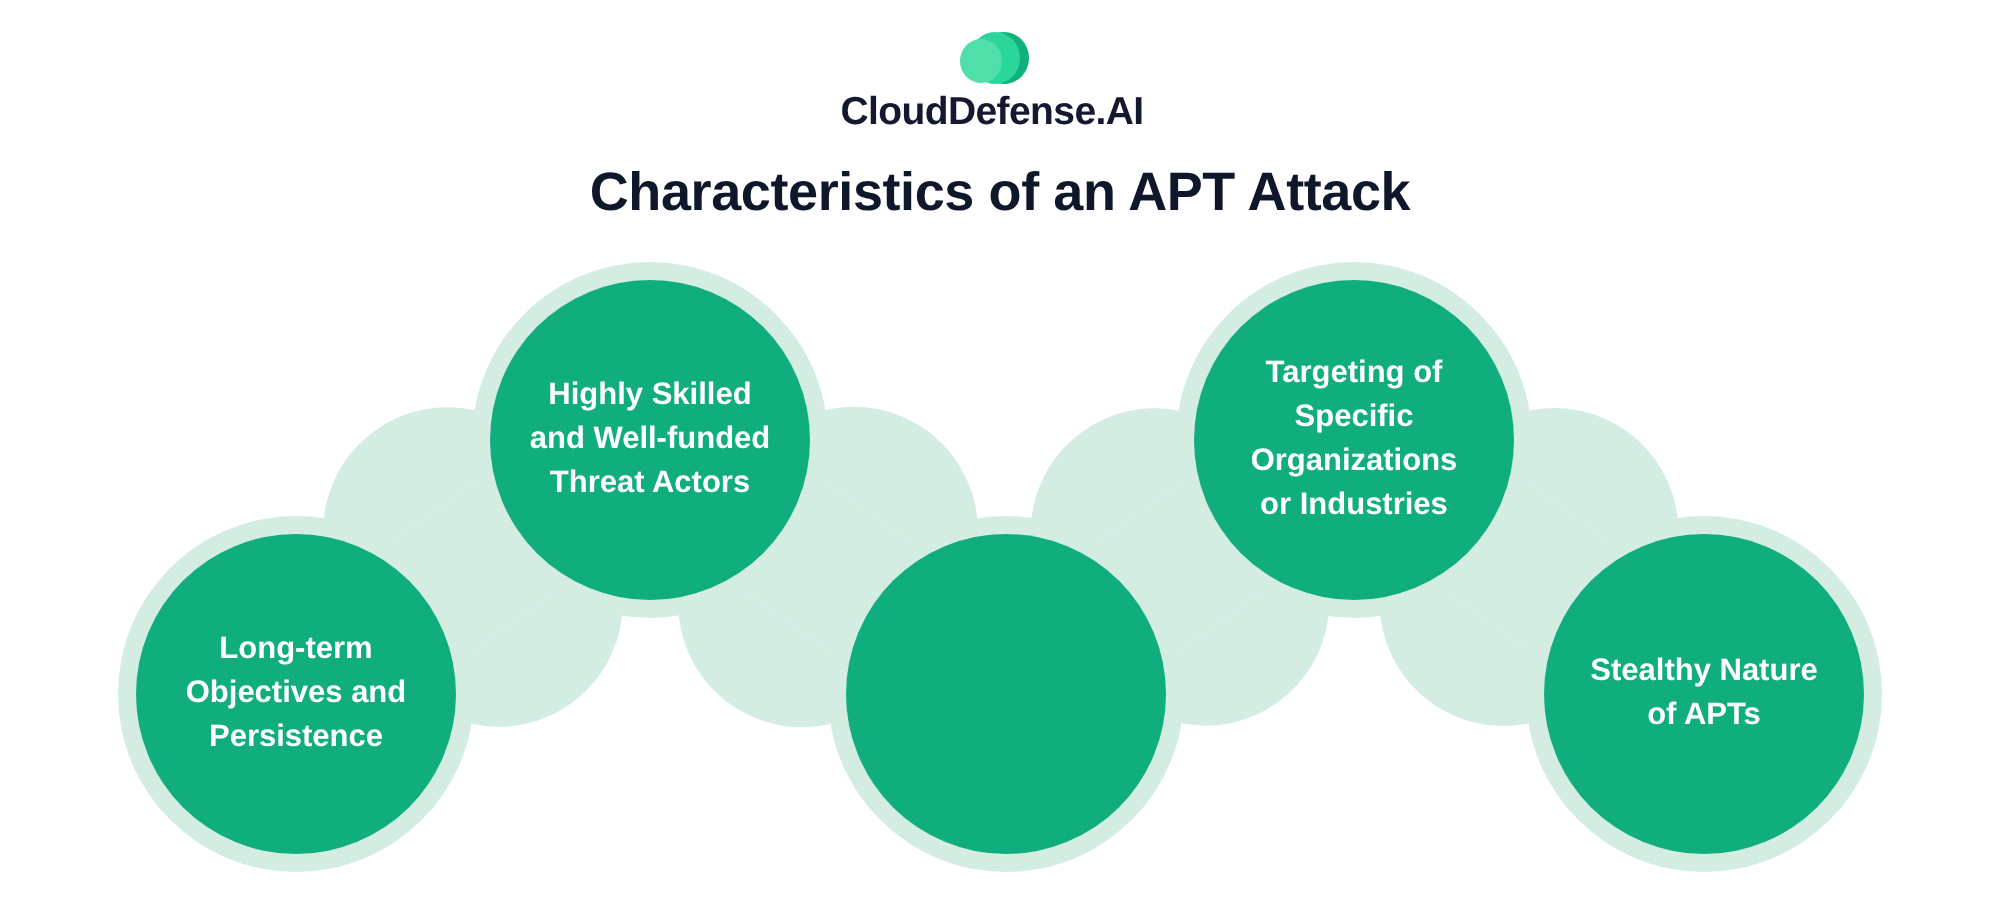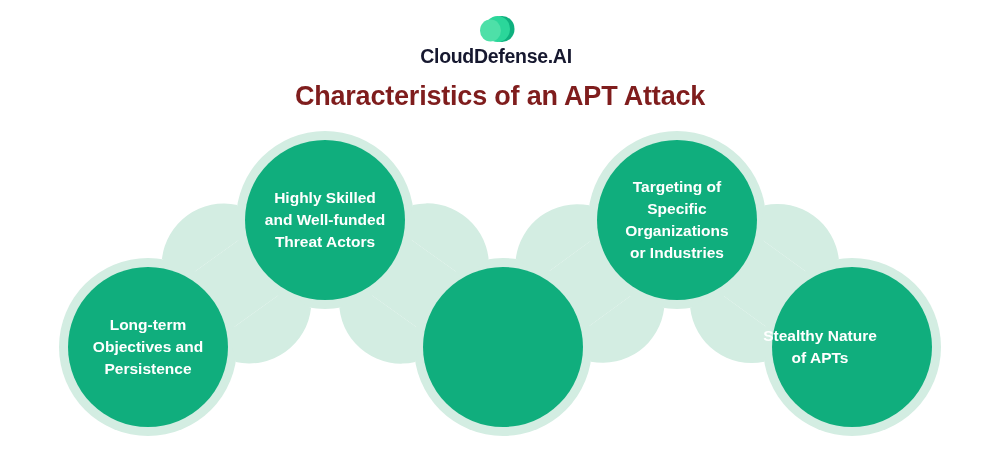--- a/index.html
+++ b/index.html
@@ -47,21 +47,21 @@
 
   
   .title {
     position: absolute;
     left: 0;
     top: 80px;
     width: 1000px;
     text-align: center;
     font-size: 27px;
     font-weight: bold;
-    color: #7f1d1d;
+    color: #0f172a;
     letter-spacing: -0.2px;
     line-height: 1.2;
   }
 
   
   .stage {
     position: absolute;
     left: 0;
     top: 0;
     width: 1000px;
@@ -182,17 +182,17 @@
   <div class="node-label" style="left: 148px; top: 347px;">Long-term
 Objectives and
 Persistence</div>
       <div class="node-label" style="left: 325px; top: 220px;">Highly Skilled
 and Well-funded
 Threat Actors</div>
       <div class="node-label" style="left: 677px; top: 220px;">Targeting of
 Specific
 Organizations
 or Industries</div>
-      <div class="node-label" style="left: 820px; top: 347px;">Stealthy Nature
+      <div class="node-label" style="left: 852px; top: 347px;">Stealthy Nature
 of APTs</div>
     </div>
 
 </div>
 
 </body></html>

